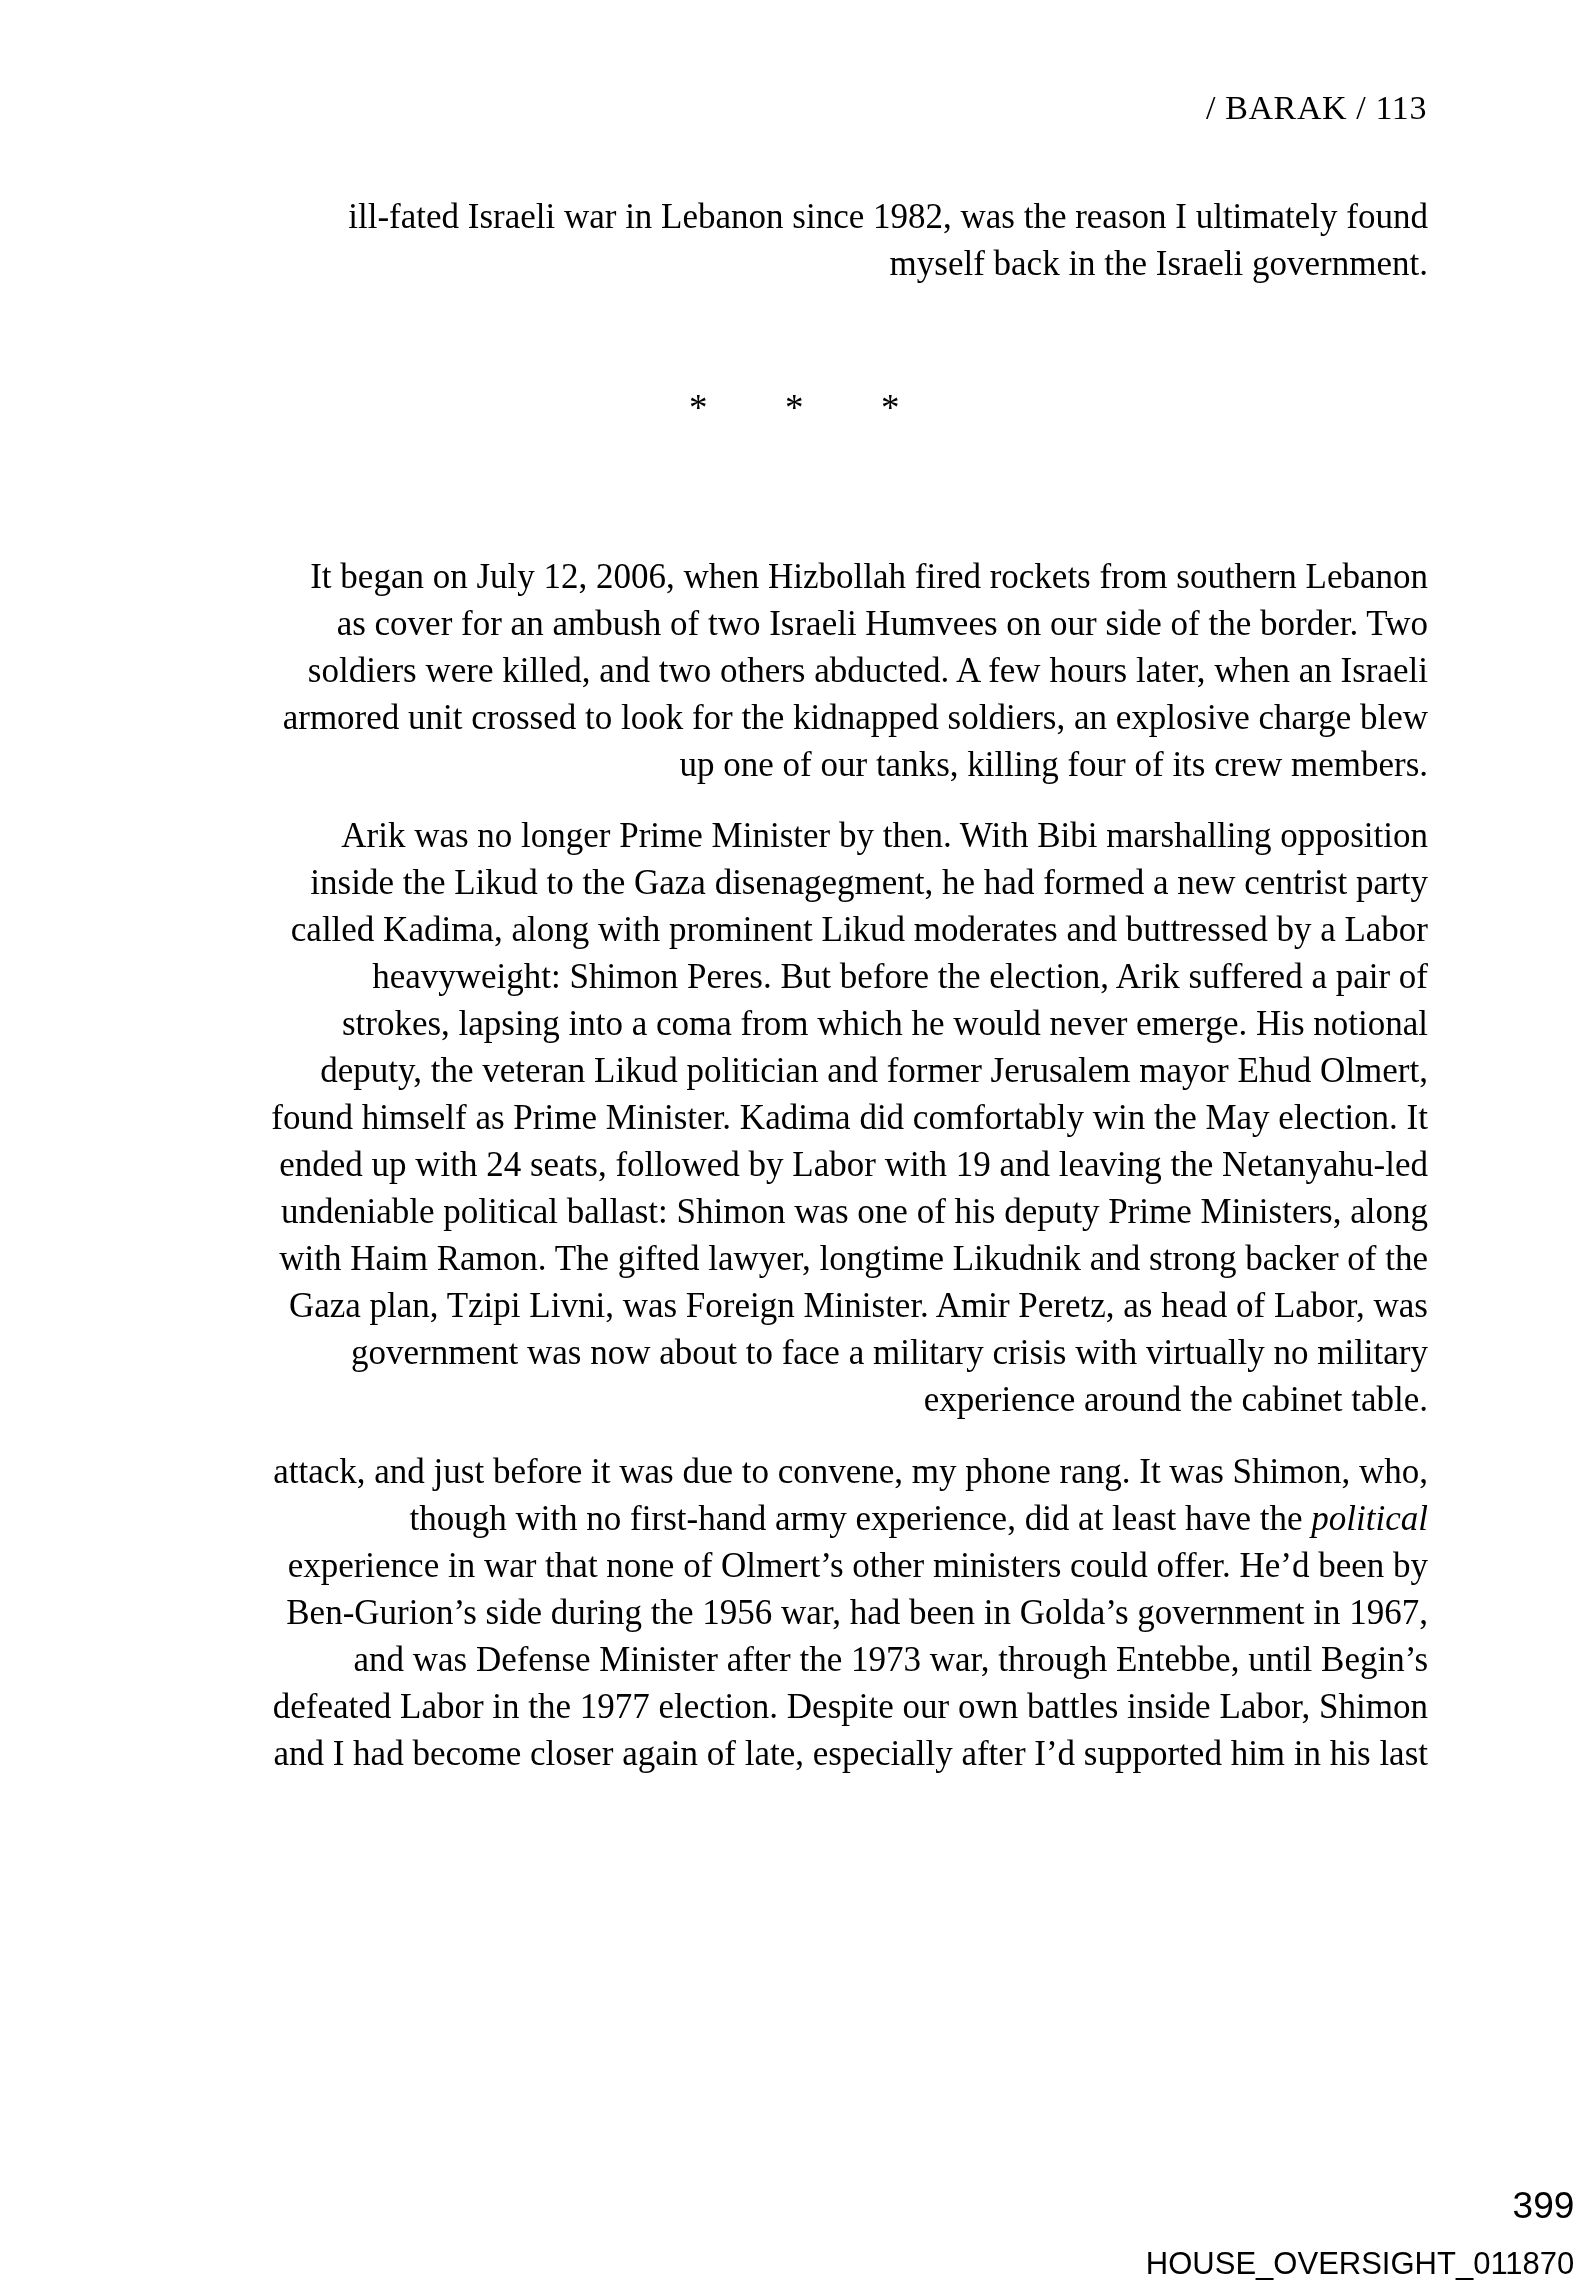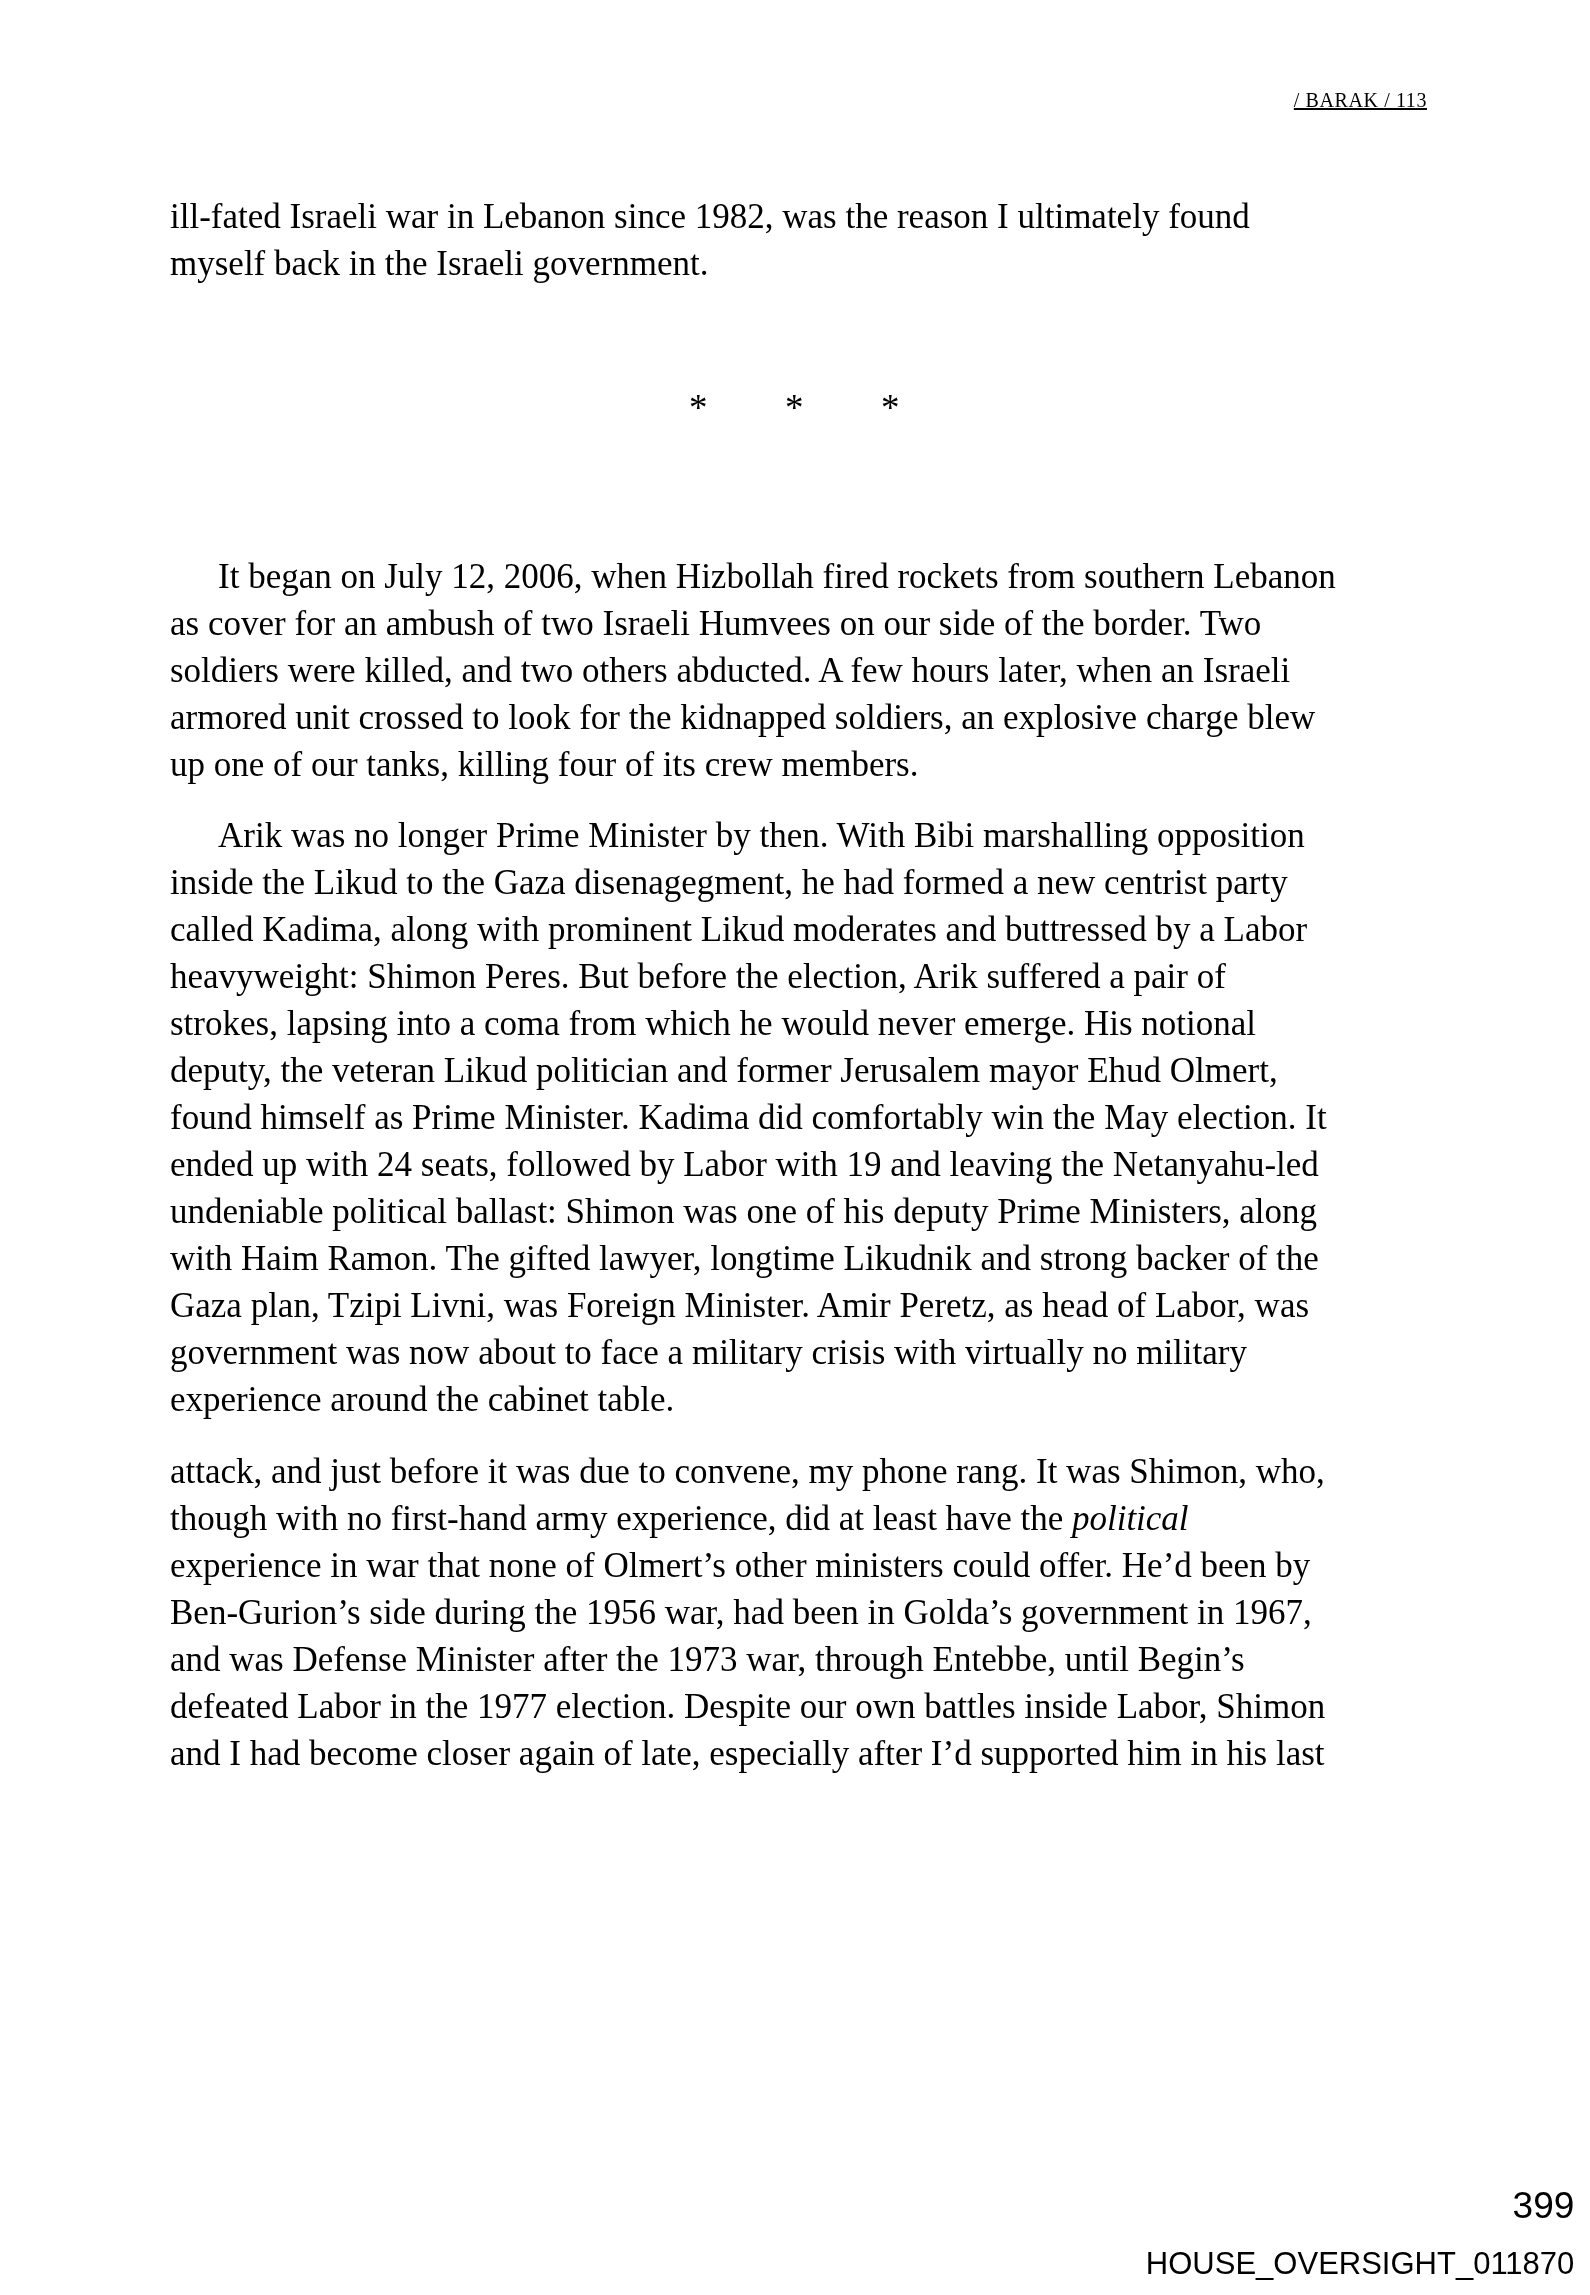--- a/index.html
+++ b/index.html
@@ -12,31 +12,31 @@
       height: 2295px;
       position: relative;
       overflow: hidden;
       color: #000000;
       font-family: "Liberation Serif", "DejaVu Serif", serif;
     }
     .running-head {
       position: absolute;
       top: 89px;
       right: 164px;
-      font-size: 20px;
+      font-size: 34px;
       letter-spacing: 0.6px;
       white-space: nowrap;
-      text-decoration: underline;
     }
     .text-block {
       position: absolute;
       left: 170px;
       width: 1258px;
       font-size: 35px;
       line-height: 47px;
+      text-align: right;
     }
     .line {
       display: block;
       white-space: nowrap;
       height: 47px;
     }
     .line.indent {
       padding-left: 48px;
     }
     .para {

